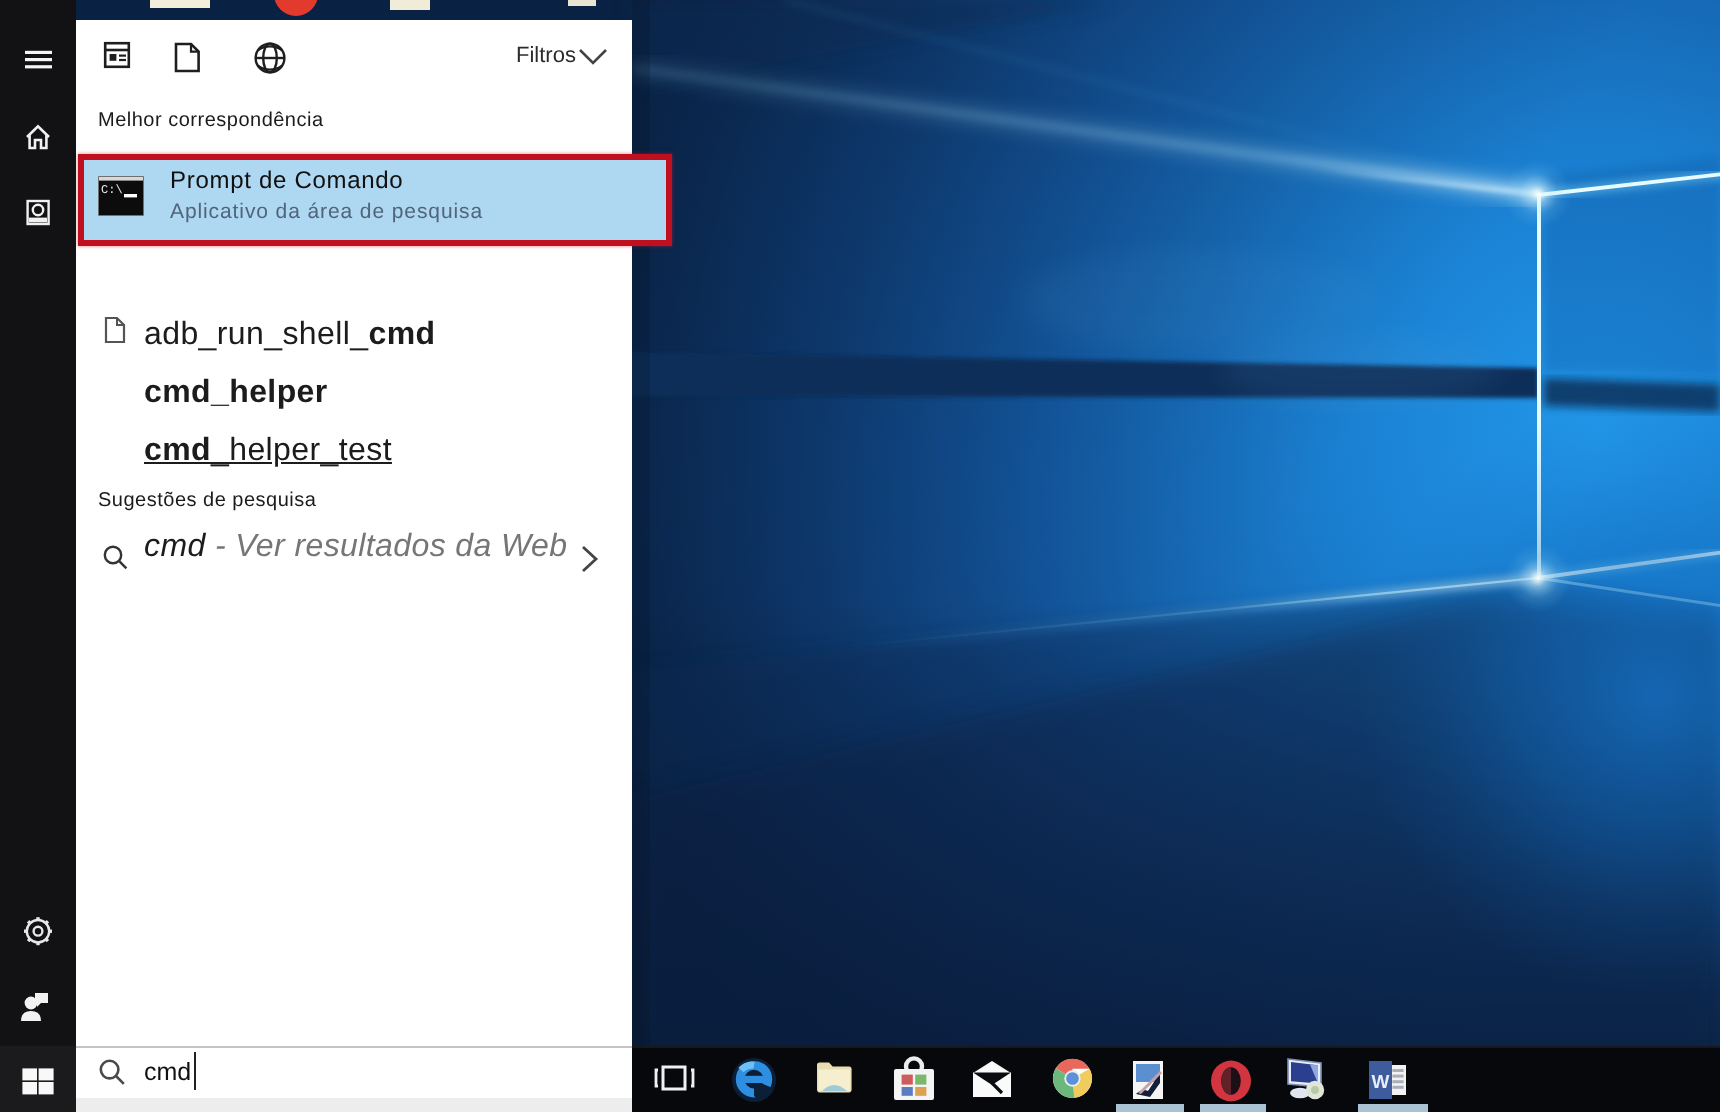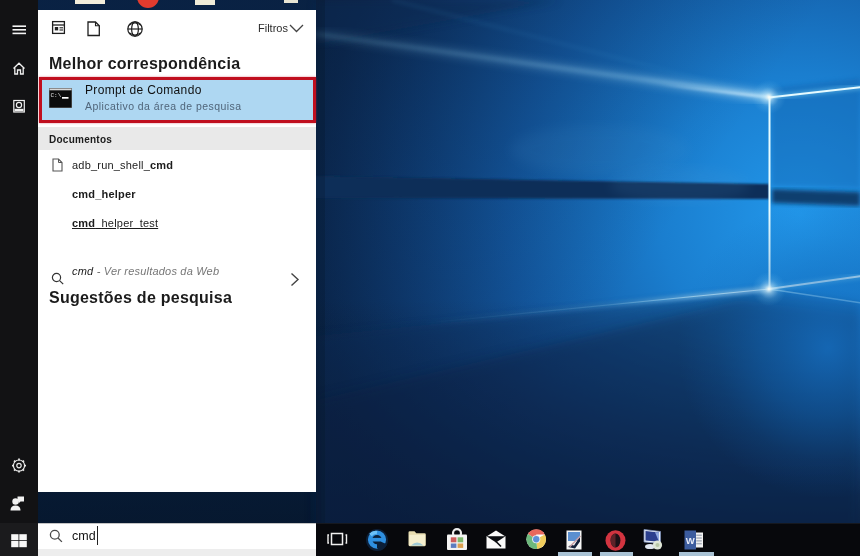--- a/index.html
+++ b/index.html
@@ -3,26 +3,26 @@
 <meta charset="utf-8">
 <style>
   html,body{margin:0;padding:0;}
   body{width:860px;height:556px;overflow:hidden;font-family:"Liberation Sans",sans-serif;position:relative;background:#0e2748;}
   .abs{position:absolute;}
   #wall{left:0;top:0;width:860px;height:556px;}
   
   #sidebar{left:0;top:0;width:38px;height:523px;background:#121214;z-index:5;}
   #sidebtm{left:0;top:523px;width:38px;height:33px;background:#1b1b1d;z-index:5;}
   
-  #panel{left:38px;top:10px;width:278px;height:482px;background:#ffffff;z-index:4;}
-  .hdr{position:absolute;left:11px;font-size:16px;font-weight:700;color:#1b1b1b;letter-spacing:0.25px;}
-  .row{position:absolute;left:34px;font-size:11px;color:#1c1c1c;letter-spacing:0.2px;}
+  #panel{left:38px;top:10px;width:278px;height:546px;background:#ffffff;z-index:4;}
+  .hdr{position:absolute;left:11px;font-size:10px;font-weight:400;color:#1b1b1b;letter-spacing:0.25px;}
+  .row{position:absolute;left:34px;font-size:16px;color:#1c1c1c;letter-spacing:0.2px;}
   #docband{position:absolute;left:0;top:117px;width:278px;height:23px;background:#e9e9e9;}
   
-  #redbox{position:absolute;left:1px;top:67px;width:271px;height:40px;background:#aed7f2;border:3px solid #c00f1f;box-shadow:0 0 2px rgba(200,30,60,0.55);}
+  #redbox{position:absolute;left:1px;top:67px;width:271px;height:40px;background:#aed7f2;border:3px solid #c00f1f;box-shadow:0 0 2px rgba(200,30,60,0.55);padding-left:20px;}
   
   #inputrow{position:absolute;left:0;top:513px;width:278px;height:25px;background:#ffffff;border-top:1px solid #c4c4c4;}
   #inputbtm{position:absolute;left:0;top:539px;width:278px;height:7px;background:#ededed;}
   
   #taskbar{left:316px;top:523px;width:544px;height:33px;background:#07080c;z-index:4;border-top:1px solid rgba(120,140,170,0.12);box-sizing:border-box;}
   .tbar{position:absolute;height:3.5px;background:#a9c2d4;}
 </style>
 </head>
 <body>
 
@@ -208,33 +208,30 @@
     <svg class="abs" style="left:6.5px;top:7.5px" width="23" height="20" viewBox="0 0 23 20">
       <rect x="0" y="0" width="23" height="20" fill="#0c0c0c" stroke="#8a8a8a" stroke-width="0.8"></rect>
       <rect x="0.5" y="0.5" width="22" height="1.8" fill="#d8d8d8"></rect>
       <text x="1.5" y="8.5" font-size="6" fill="#e8e8e8" font-family="Liberation Mono,monospace">C:\</text>
       <rect x="13" y="9" width="6.5" height="1.7" fill="#ffffff"></rect>
     </svg>
     <div class="abs" style="left:43px;top:3px;font-size:12px;letter-spacing:0.35px;color:#101010;">Prompt de Comando</div>
     <div class="abs" style="left:43px;top:20px;font-size:10.5px;letter-spacing:0.45px;color:#50657a;">Aplicativo da área de pesquisa</div>
   </div>
 
-  <div id="docband">
-      <span style="position:absolute;left:11px;top:7px;font-size:10px;font-weight:700;color:#1b1b1b;letter-spacing:0.25px;">Documentos</span>
-    </div>
 
   <svg class="abs" style="left:14px;top:148px" width="11" height="14" viewBox="0 0 11 14">
     <path d="M1 1 h5.5 l3.5 3.5 V13 H1 Z" fill="none" stroke="#555" stroke-width="1.1"></path>
     <path d="M6.5 1 v3.5 h3.5" fill="none" stroke="#555" stroke-width="1"></path>
   </svg>
   <div class="row" style="top:149px;">adb_run_shell_<b>cmd</b></div>
   <div class="row" style="top:178px;font-weight:bold;"><b>cmd</b>_helper</div>
   <div class="row" style="top:207px;text-decoration:underline;"><b>cmd</b>_helper_test</div>
 
-  <div class="hdr" style="top:234.5px;margin-top:44px;">Sugestões de pesquisa</div>
+  <div class="hdr" style="top:234.5px;">Sugestões de pesquisa</div>
 
   <svg class="abs" style="left:13px;top:262px" width="13" height="13" viewBox="0 0 13 13">
     <circle cx="5.5" cy="5.5" r="4.1" fill="none" stroke="#333" stroke-width="1.2"></circle>
     <line x1="8.6" y1="8.6" x2="12.2" y2="12.2" stroke="#333" stroke-width="1.2"></line>
   </svg>
   <div class="row" style="top:255px;font-style:italic;">cmd <span style="color:#767676">- Ver resultados da Web</span></div>
   <svg class="abs" style="left:252px;top:262px" width="10" height="15" viewBox="0 0 10 15">
     <path d="M1.5 1.5 L8 7.5 L1.5 13.5" stroke="#444" stroke-width="1.4" fill="none"></path>
   </svg>
 

